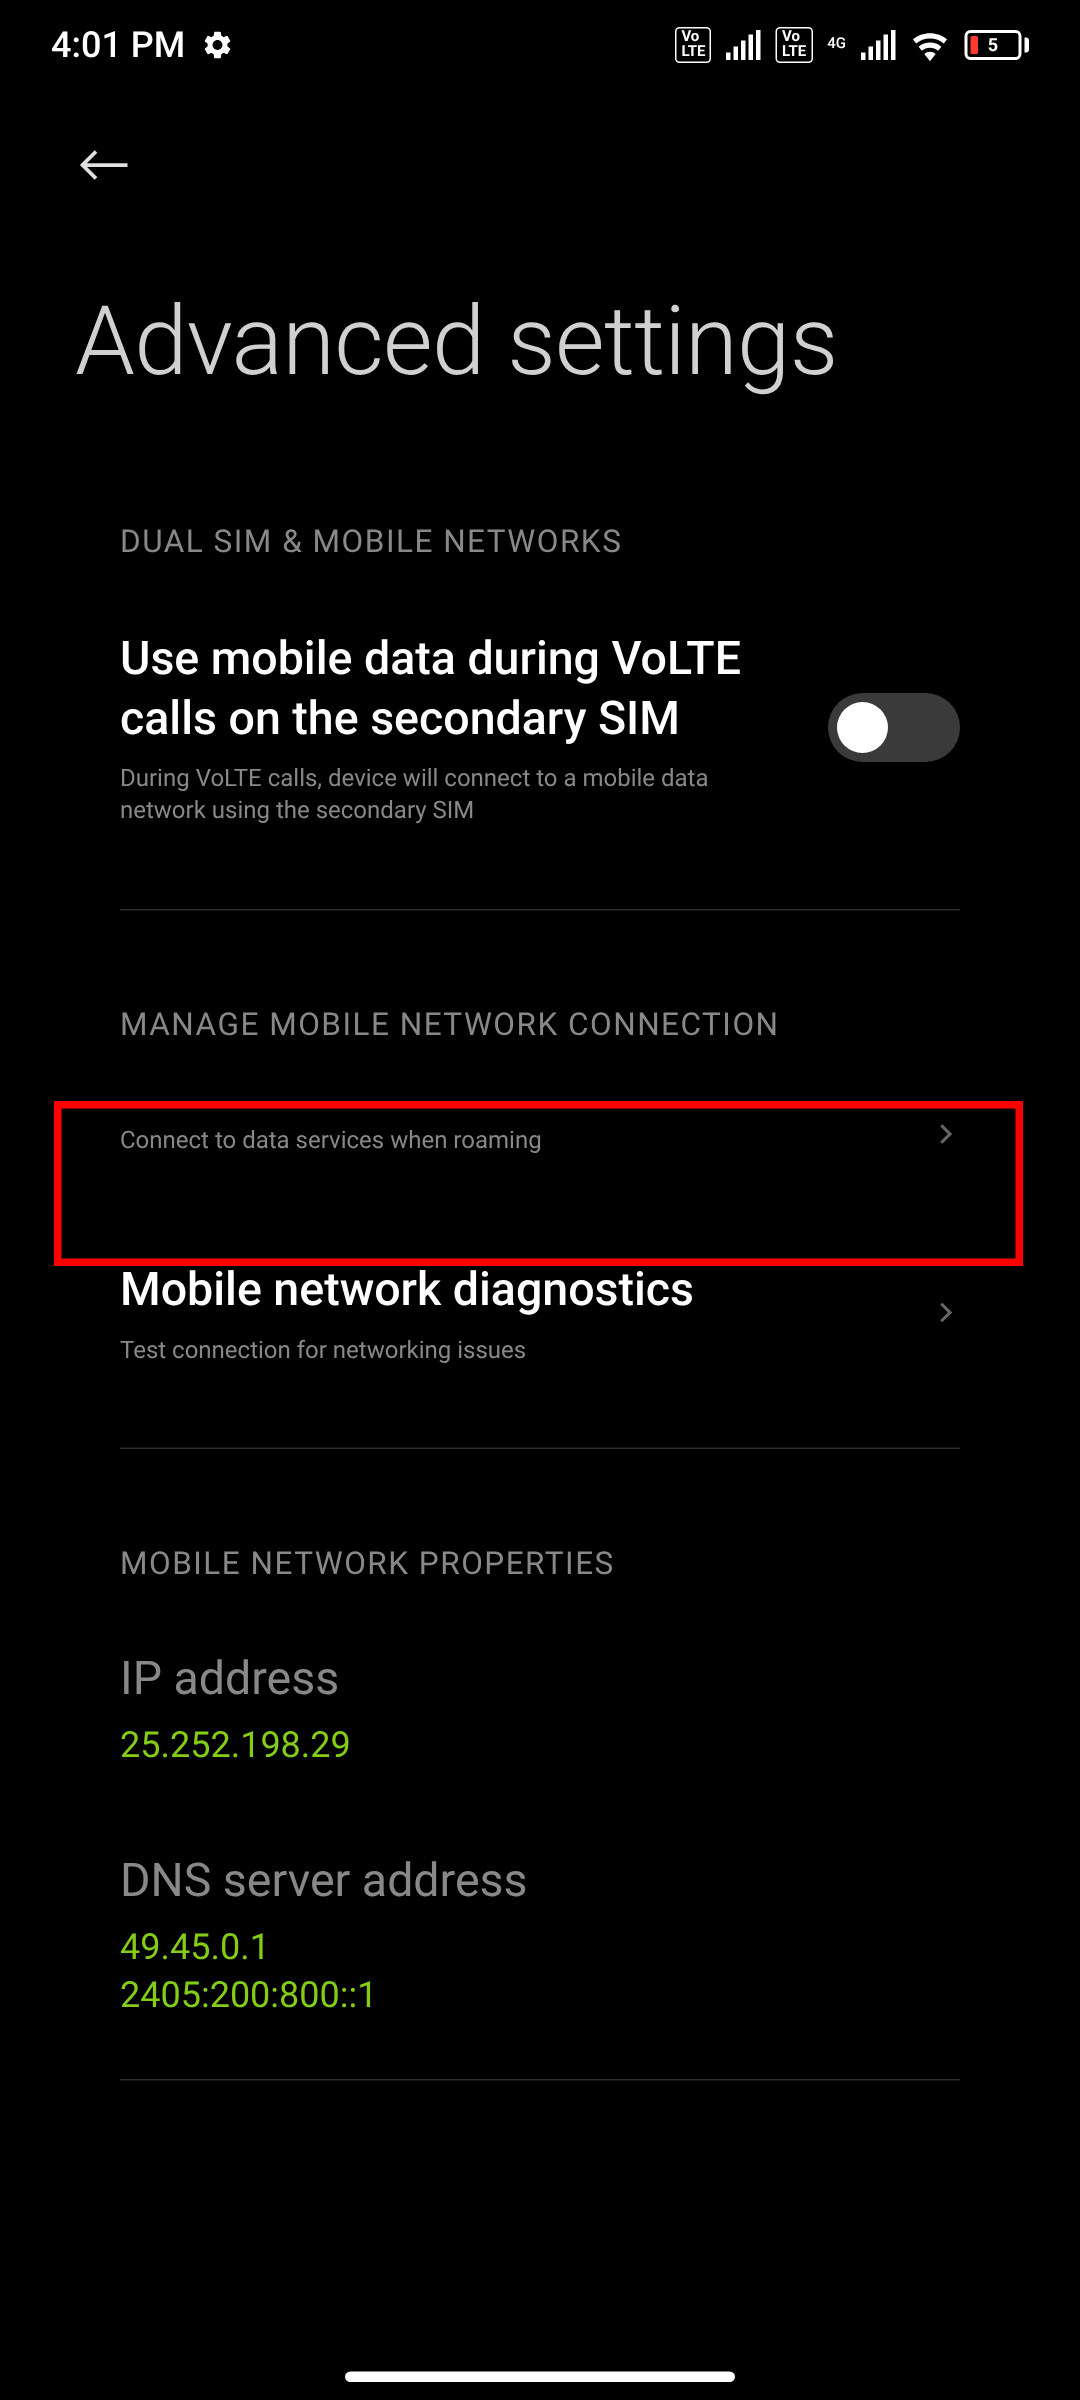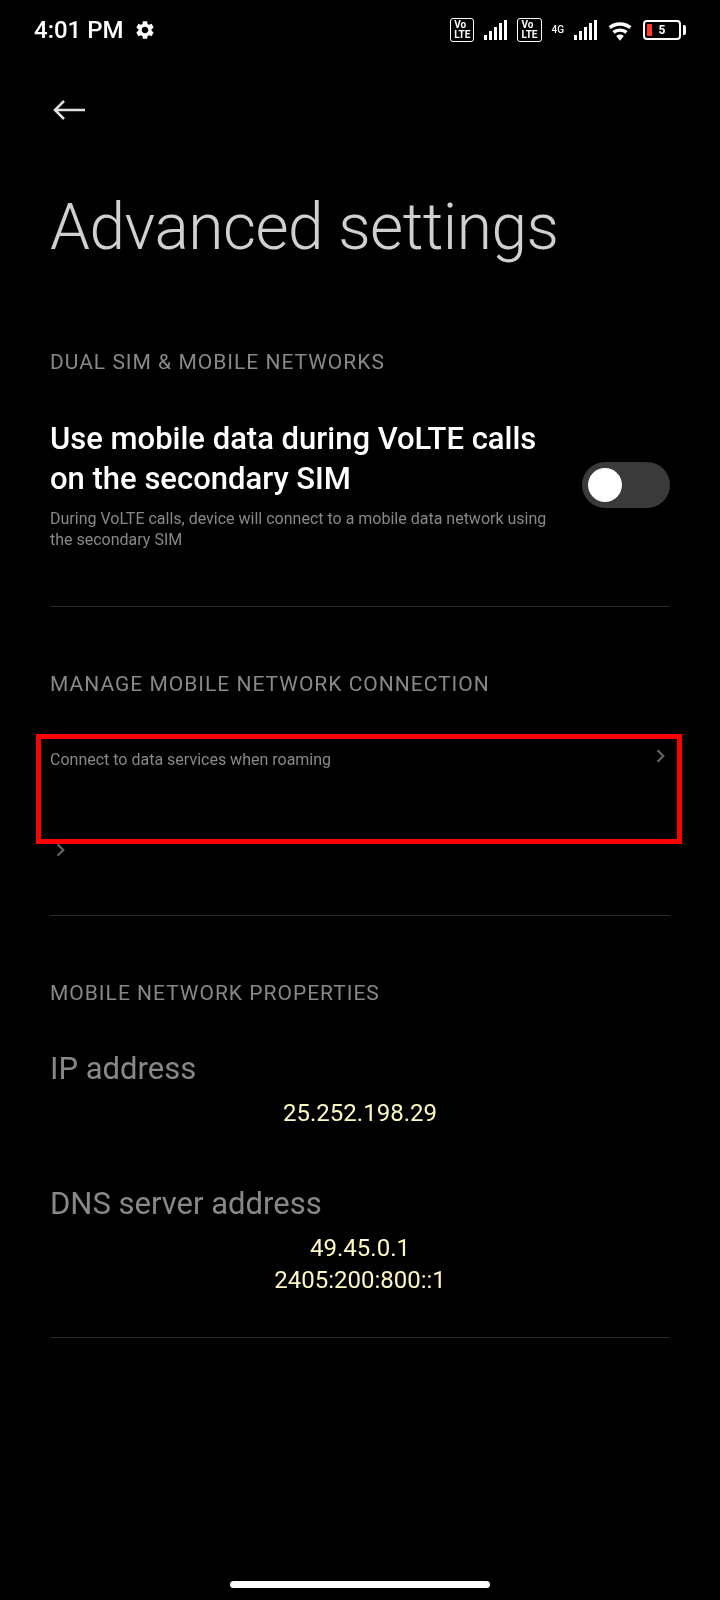--- a/index.html
+++ b/index.html
@@ -109,21 +109,21 @@
       cursor: pointer;
     }
     .page-title {
       font-size: 64px;
       font-weight: 300;
       color: #d0d0d0;
       margin-top: 60px;
       letter-spacing: -0.5px;
     }
     .content {
-      padding: 0 50px;
+      padding: 0 80px;
     }
     .section-header {
       font-size: 21px;
       color: #888888;
       letter-spacing: 1px;
       margin-top: 65px;
       margin-bottom: 10px;
     }
     .setting-row {
       display: flex;
@@ -183,24 +183,23 @@
     .info-row {
       padding: 35px 0 20px;
     }
     .info-title {
       font-size: 31px;
       color: #888888;
       font-weight: 400;
     }
     .info-value {
       font-size: 24px;
-      color: #fef9c3;
+      color: #84cc16;
       margin-top: 10px;
       line-height: 1.35;
-      text-align: center;
     }
     .nav-indicator {
       position: absolute;
       bottom: 12px;
       left: 50%;
       transform: translateX(-50%);
       width: 260px;
       height: 7px;
       background: #fff;
       border-radius: 4px;
@@ -287,20 +286,24 @@
       <div class="setting-subtitle">Connect to data services when roaming</div>
     </div>
     <span class="chevron">
       <svg viewBox="0 0 24 24" fill="none" stroke="#666" stroke-width="2.5">
           <path d="M9 5l7 7-7 7"></path>
         </svg>
     </span>
   </div>
 
   <div class="setting-row">
+    <div class="setting-text">
+      <div class="setting-title">Mobile network diagnostics</div>
+      <div class="setting-subtitle">Test connection for networking issues</div>
+    </div>
     <span class="chevron">
       <svg viewBox="0 0 24 24" fill="none" stroke="#666" stroke-width="2.5">
           <path d="M9 5l7 7-7 7"></path>
         </svg>
     </span>
   </div>
 
   <div class="divider"></div>
 
   <div class="section-header">MOBILE NETWORK PROPERTIES</div>

